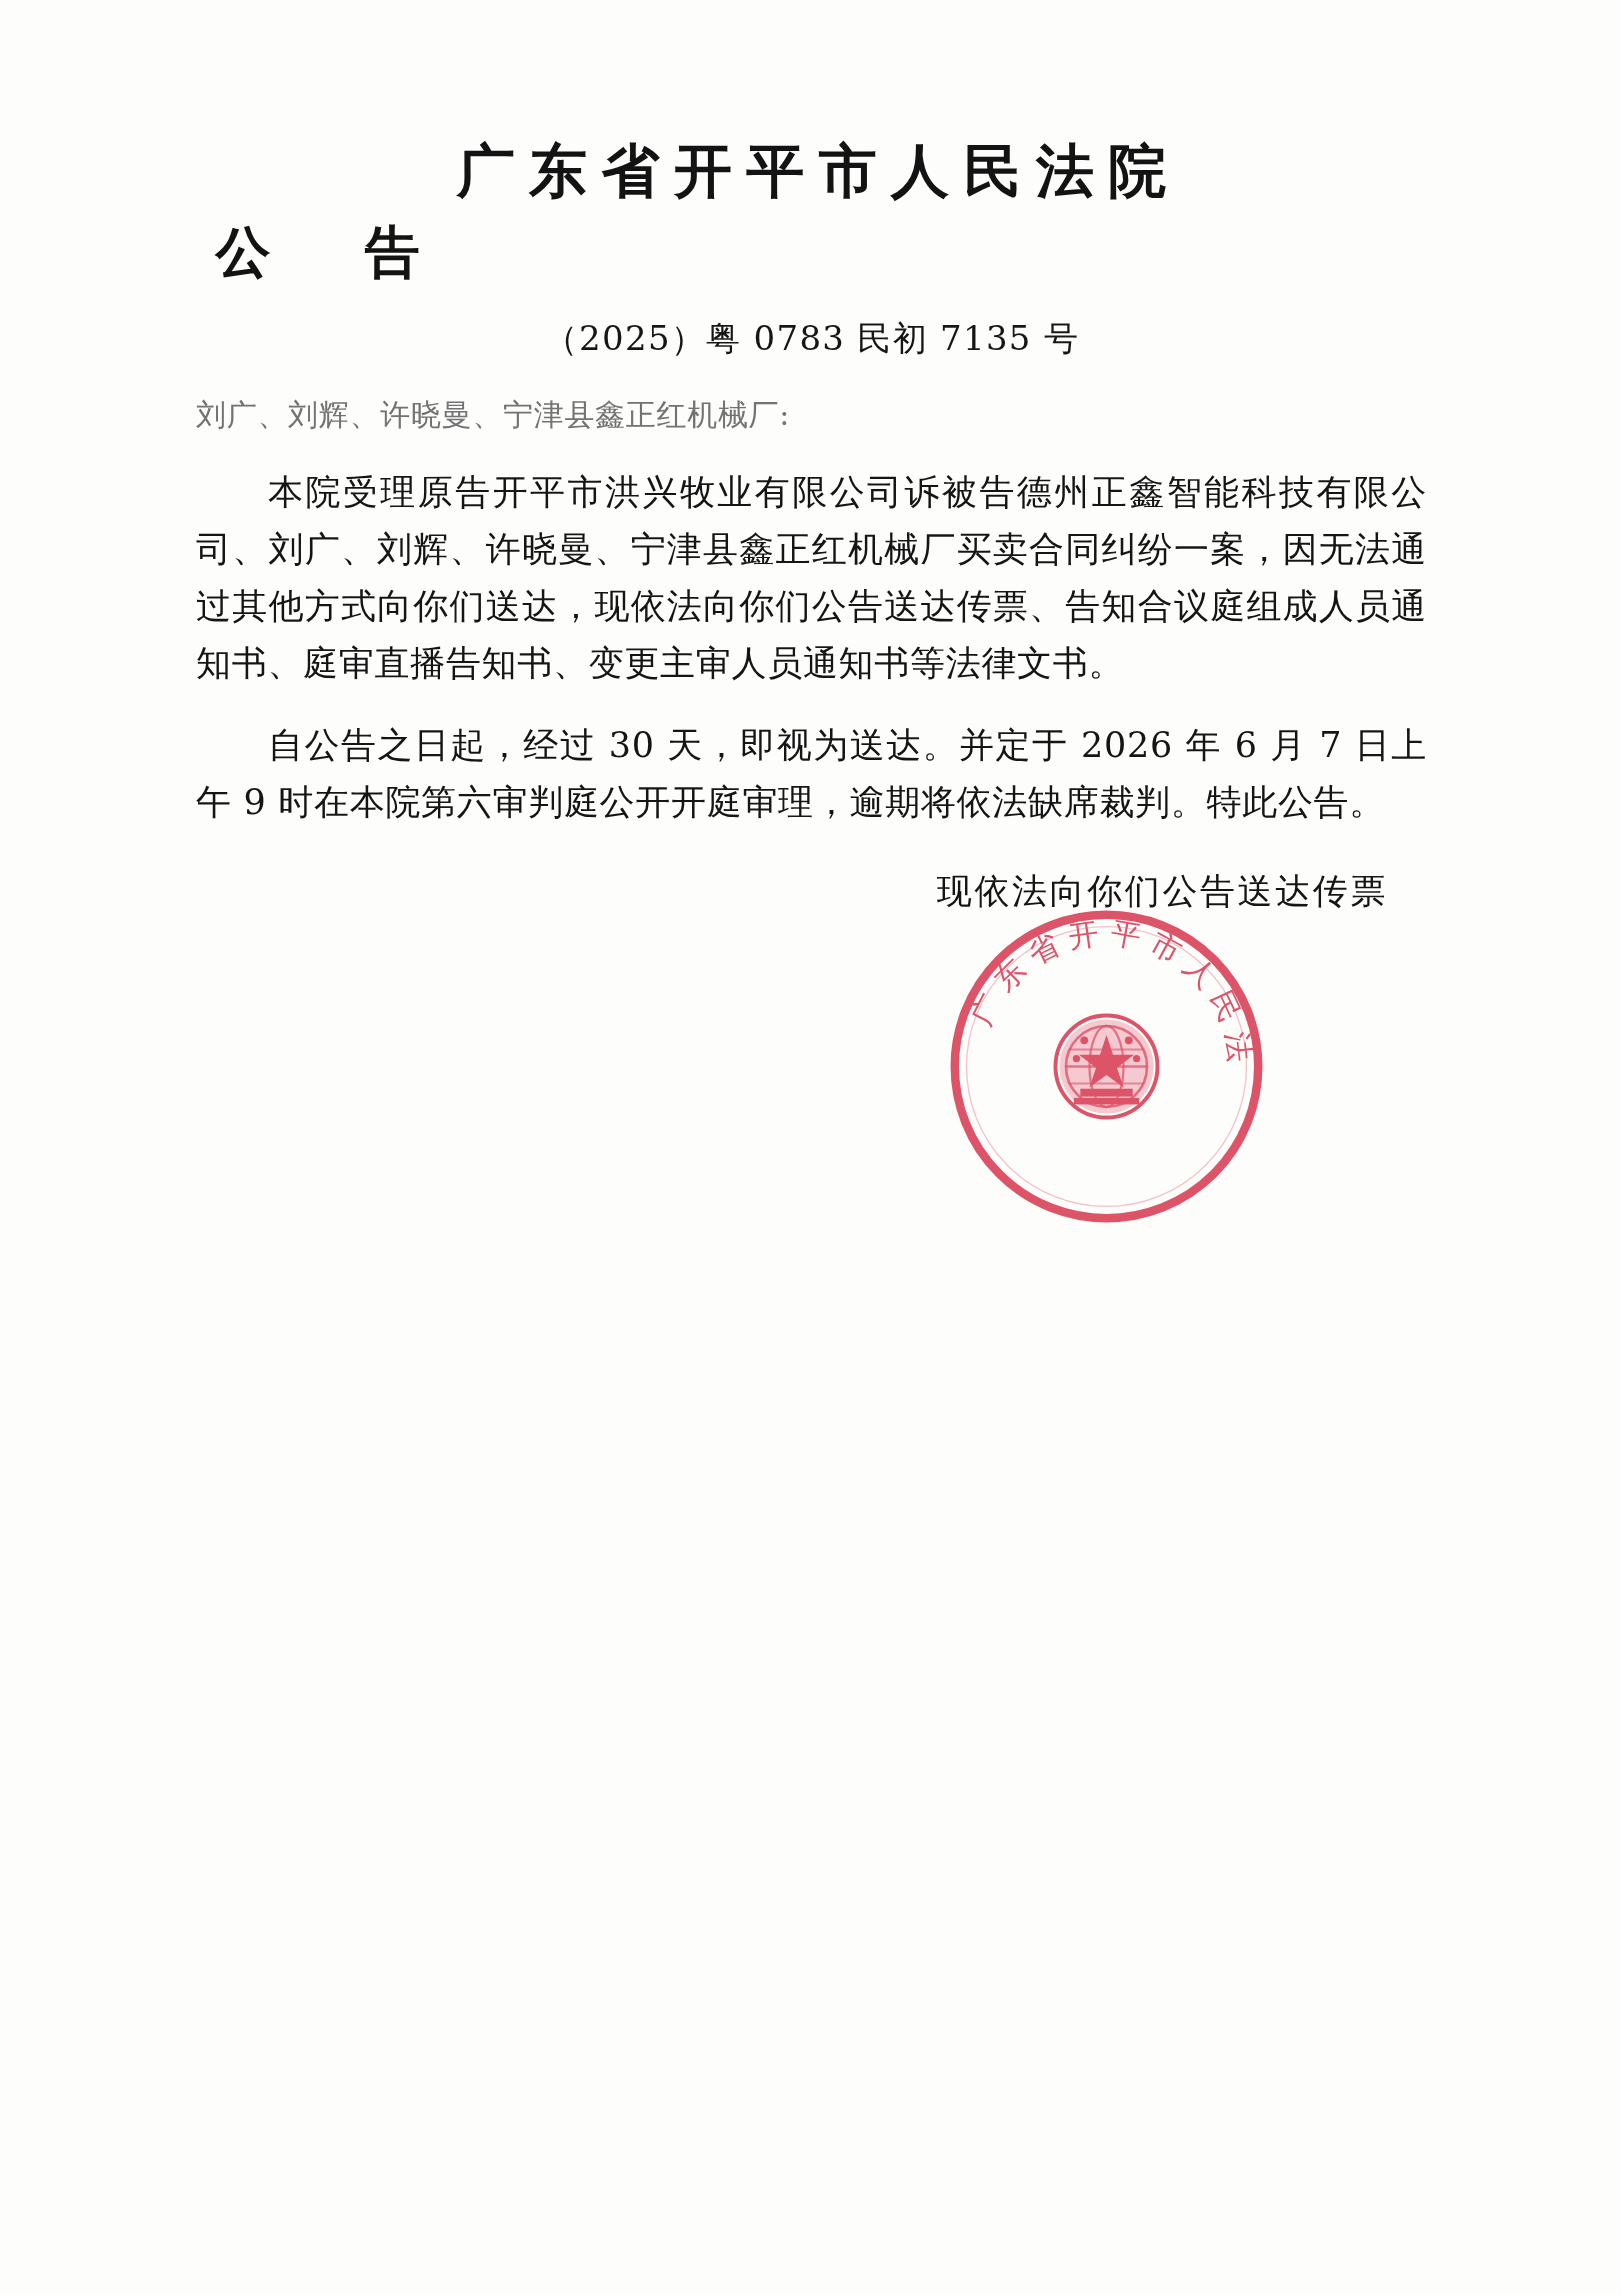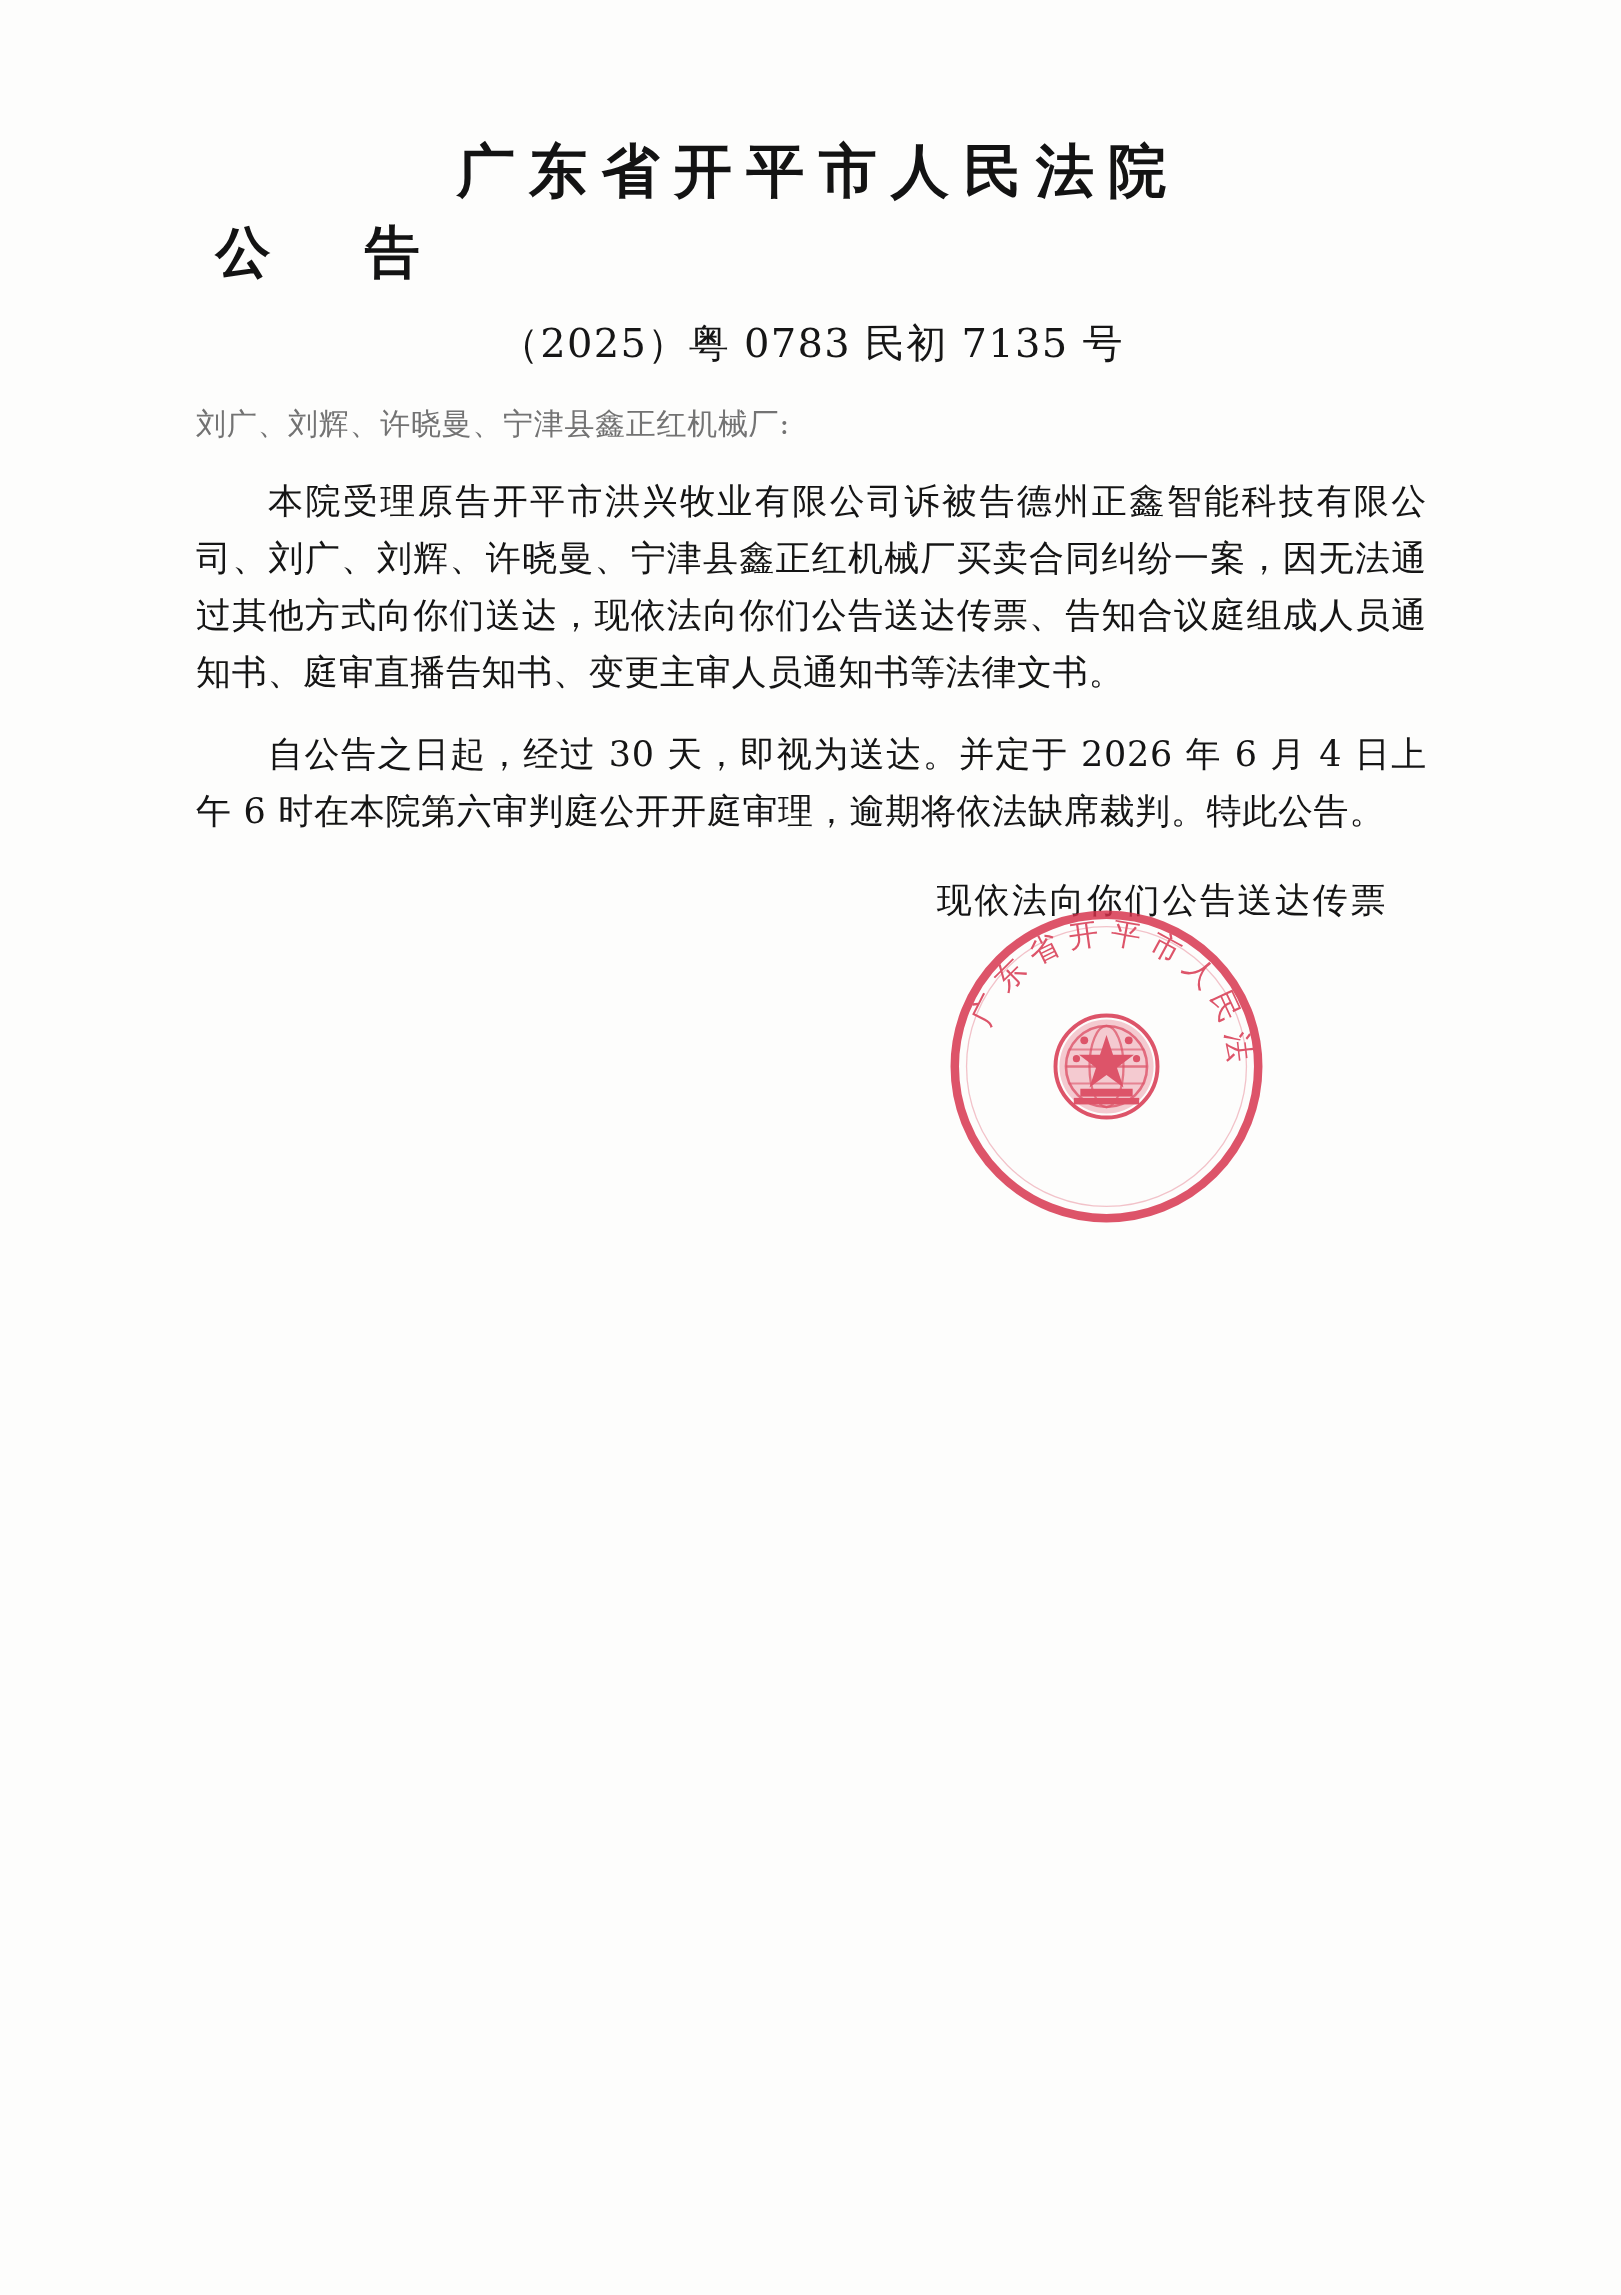--- a/index.html
+++ b/index.html
@@ -44,21 +44,21 @@
     font-size: 55px;
     font-weight: 700;
     letter-spacing: 19.6px;
     text-indent: 19.6px;
     margin-top: 10.5px;
     color: #131313;
   }
 
   .case-number {
     text-align: center;
-    font-size: 40px;
+    font-size: 34px;
     letter-spacing: 1.3px;
     margin-top: 26px;
     color: #161616;
   }
 
   .recipients {
     font-size: 30px;
     letter-spacing: 0.7px;
     margin-top: 30px;
     line-height: 1.55;
@@ -110,21 +110,21 @@
     <div class="court-title">广东省开平市人民法院</div>
 
     <div class="doc-type">公　告</div>
 
     <div class="case-number">（2025）粤 0783 民初 7135 号</div>
 
     <div class="recipients">刘广、刘辉、许晓曼、宁津县鑫正红机械厂:</div>
 
     <div class="para">本院受理原告开平市洪兴牧业有限公司诉被告德州正鑫智能科技有限公司、刘广、刘辉、许晓曼、宁津县鑫正红机械厂买卖合同纠纷一案，因无法通过其他方式向你们送达，现依法向你们公告送达传票、告知合议庭组成人员通知书、庭审直播告知书、变更主审人员通知书等法律文书。</div>
 
-    <div class="para">自公告之日起，经过 30 天，即视为送达。并定于 2026 年 6 月 4 日上午 6 时在本院第六审判庭公开开庭审理，逾期将依法缺席裁判。特此公告。</div>
+    <div class="para">自公告之日起，经过 30 天，即视为送达。并定于 2026 年 6 月 7 日上午 9 时在本院第六审判庭公开开庭审理，逾期将依法缺席裁判。特此公告。</div>
 
     <div class="date-line">现依法向你们公告送达传票</div>
 
   </div>
 
   <div class="seal">
     <svg viewBox="0 0 500 500" xmlns="http://www.w3.org/2000/svg">
       <defs>
         <path id="sealArc" d="M 250,250 m -188,0 a 188,188 0 1,1 376,0" fill="none"></path>
         <path id="sealArcBottom" d="M 250,250 m 188,0 a 188,188 0 1,1 -376,0" fill="none"></path>

